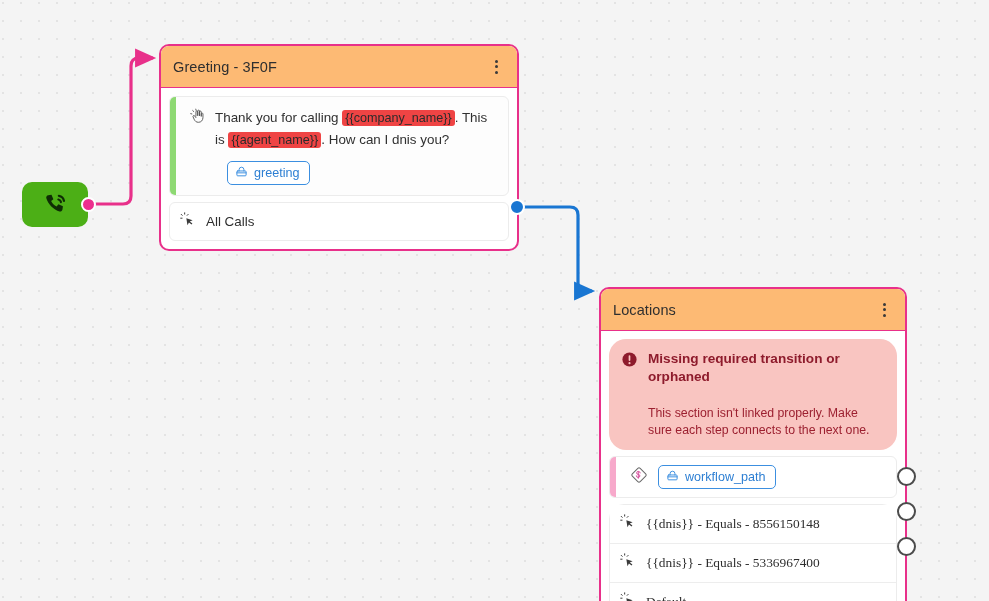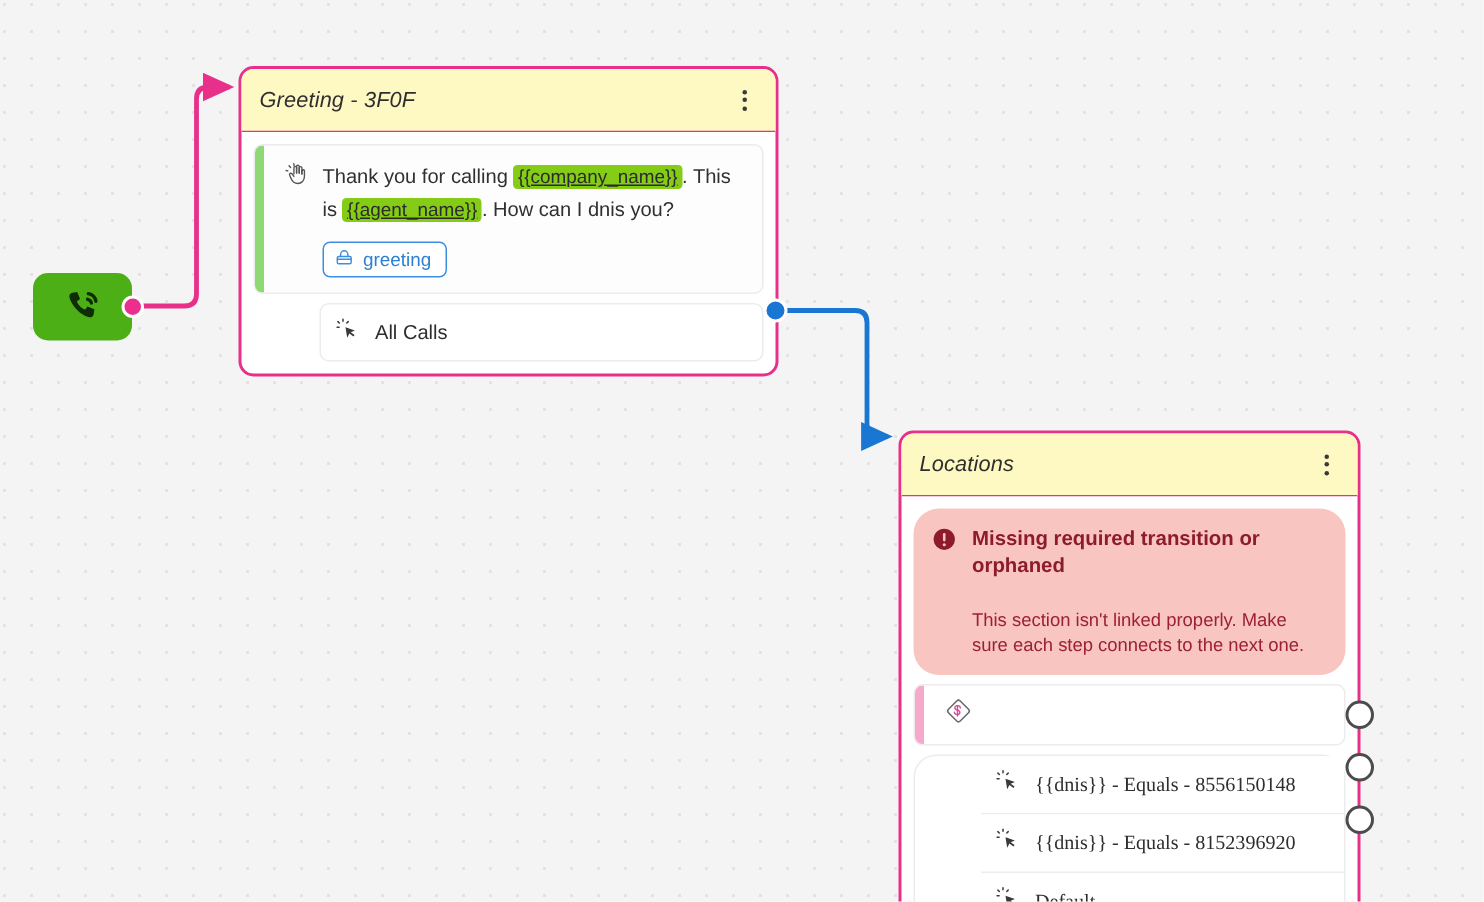--- a/index.html
+++ b/index.html
@@ -45,29 +45,28 @@
 
   
   .node-card {
     position: absolute;
     background: #ffffff;
     border: 2px solid #e8308a;
     border-radius: 10px;
     overflow: visible;
   }
   .node-head {
-    background: #fef9c3;
+    background: #fdba74;
     display: flex; align-items: center;
     justify-content: space-between;
     padding: 0 12px;
     height: 42px;
     border-top-left-radius: 8px;
     border-top-right-radius: 8px;
     border-bottom: 1px solid #e8308a;
-    font-style: italic;
   }
   .node-title {
     font-size: 14.5px;
     color: #2f2f2f;
     font-weight: 400;
     letter-spacing: .1px;
   }
   .kebab {
     width: 18px; height: 18px;
     display: flex; flex-direction: column;
@@ -90,45 +89,44 @@
   .accent-green {
     position: absolute; left: 0; top: 0; bottom: 0;
     width: 6px; background: #8ed973;
   }
   .msg-row { display: flex; gap: 8px; align-items: flex-start; }
   .msg-icon { flex: 0 0 auto; margin-top: 1px; }
   .msg-text {
     font-size: 13.4px; color: #303030; line-height: 21px;
   }
   .var-pill {
-    background: #84cc16; border-radius: 3px;
+    background: #ef4444; border-radius: 3px;
     padding: 1px 3px; font-size: 12.6px; color: #2b2b2b;
     white-space: nowrap;
-    text-decoration: underline;
   }
   .chip {
     display: inline-flex; align-items: center; gap: 6px;
     border: 1px solid #3c8fe0; border-radius: 5px;
     background: #ffffff;
     padding: 3px 9px 3px 7px;
     margin-top: 10px;
     font-size: 12.6px; color: #2d7fd3;
     cursor: pointer;
+    margin-left: 12px;
   }
 
   
   .out-row {
     display: flex; align-items: center; gap: 10px;
     background: #ffffff;
     border: 1px solid #ececec;
     border-radius: 6px;
     padding: 9px 10px;
     font-size: 13.4px; color: #2e2e2e;
     min-height: 36px;
-    margin-left: 44px;
   }
   .rows-group {
     background:#ffffff; border:1px solid #ececec; border-radius:15px;font-family:Liberation Serif, serif;
   }
   .rows-group .out-row { border: none; border-radius: 0; border-bottom: 1px solid #ededed; }
   .rows-group .out-row:last-child { border-bottom: none; }
 
   
   .alert {
     background: #f9c5c1;
@@ -280,40 +278,50 @@
 
       <div class="var-block">
         <div class="accent-pink"></div>
         <span>
           <svg width="18" height="18" viewBox="0 0 24 24" fill="none" stroke="#6b6b6b" stroke-width="1.4" stroke-linejoin="round">
             <rect x="4.6" y="4.6" width="14.8" height="14.8" rx="2.2" transform="rotate(45 12 12)"></rect>
             <path d="M13.6 9.3 a2.4 2 0 1 0 -2.6 1.9 a2.4 2 0 1 1 -2.6 1.9" stroke="#d44a9a" stroke-width="1.25" fill="none" stroke-linecap="round"></path>
             <path d="M11.1 7.6 V16.4" stroke="#d44a9a" stroke-width="1.25" stroke-linecap="round"></path>
           </svg>
         </span>
+        <span class="chip-inline">
+          <span>
+            <svg width="13" height="13" viewBox="0 0 24 24" fill="none" stroke="#3c8fe0" stroke-width="1.8" stroke-linecap="round" stroke-linejoin="round">
+              <rect x="3.5" y="11" width="17" height="9" rx="1.6"></rect>
+              <path d="M7.5 11 V8.6 a4.5 4.5 0 0 1 9 0 V11"></path>
+              <path d="M3.5 14.5 H20.5"></path>
+            </svg>
+          </span>
+          <span>workflow_path</span>
+        </span>
       </div>
 
       <div class="rows-group">
         <div class="out-row">
           <span>
             <svg width="16" height="16" viewBox="0 0 24 24" fill="none" stroke="#3a3a3a" stroke-width="1.5" stroke-linecap="round" stroke-linejoin="round">
               <path d="M9.5 9.2 L11.2 19.8 L13.4 15.6 L17.4 18.6 L18.6 17.1 L14.7 14.2 L18.9 12.4 z" fill="#3a3a3a" stroke="none"></path>
               <path d="M7 3.2 V1.2 M3.3 5 L1.9 3.6 M3.1 9.3 H1.1 M10.8 5 L12.2 3.6"></path>
             </svg>
           </span>
           <span>{{dnis}} - Equals - 8556150148</span>
         </div>
         <div class="out-row">
           <span>
             <svg width="16" height="16" viewBox="0 0 24 24" fill="none" stroke="#3a3a3a" stroke-width="1.5" stroke-linecap="round" stroke-linejoin="round">
               <path d="M9.5 9.2 L11.2 19.8 L13.4 15.6 L17.4 18.6 L18.6 17.1 L14.7 14.2 L18.9 12.4 z" fill="#3a3a3a" stroke="none"></path>
               <path d="M7 3.2 V1.2 M3.3 5 L1.9 3.6 M3.1 9.3 H1.1 M10.8 5 L12.2 3.6"></path>
             </svg>
           </span>
-          <span>{{dnis}} - Equals - 8152396920</span>
+          <span>{{dnis}} - Equals - 5336967400</span>
         </div>
         <div class="out-row">
           <span>
             <svg width="16" height="16" viewBox="0 0 24 24" fill="none" stroke="#3a3a3a" stroke-width="1.5" stroke-linecap="round" stroke-linejoin="round">
               <path d="M9.5 9.2 L11.2 19.8 L13.4 15.6 L17.4 18.6 L18.6 17.1 L14.7 14.2 L18.9 12.4 z" fill="#3a3a3a" stroke="none"></path>
               <path d="M7 3.2 V1.2 M3.3 5 L1.9 3.6 M3.1 9.3 H1.1 M10.8 5 L12.2 3.6"></path>
             </svg>
           </span>
           <span>Default</span>
         </div>

